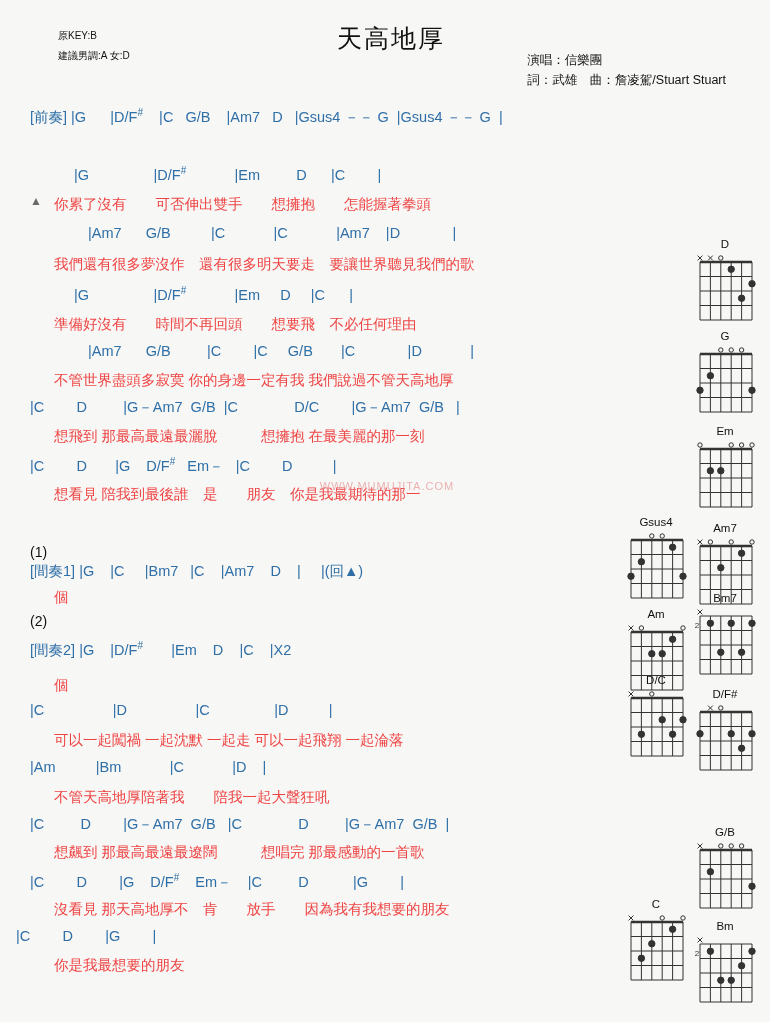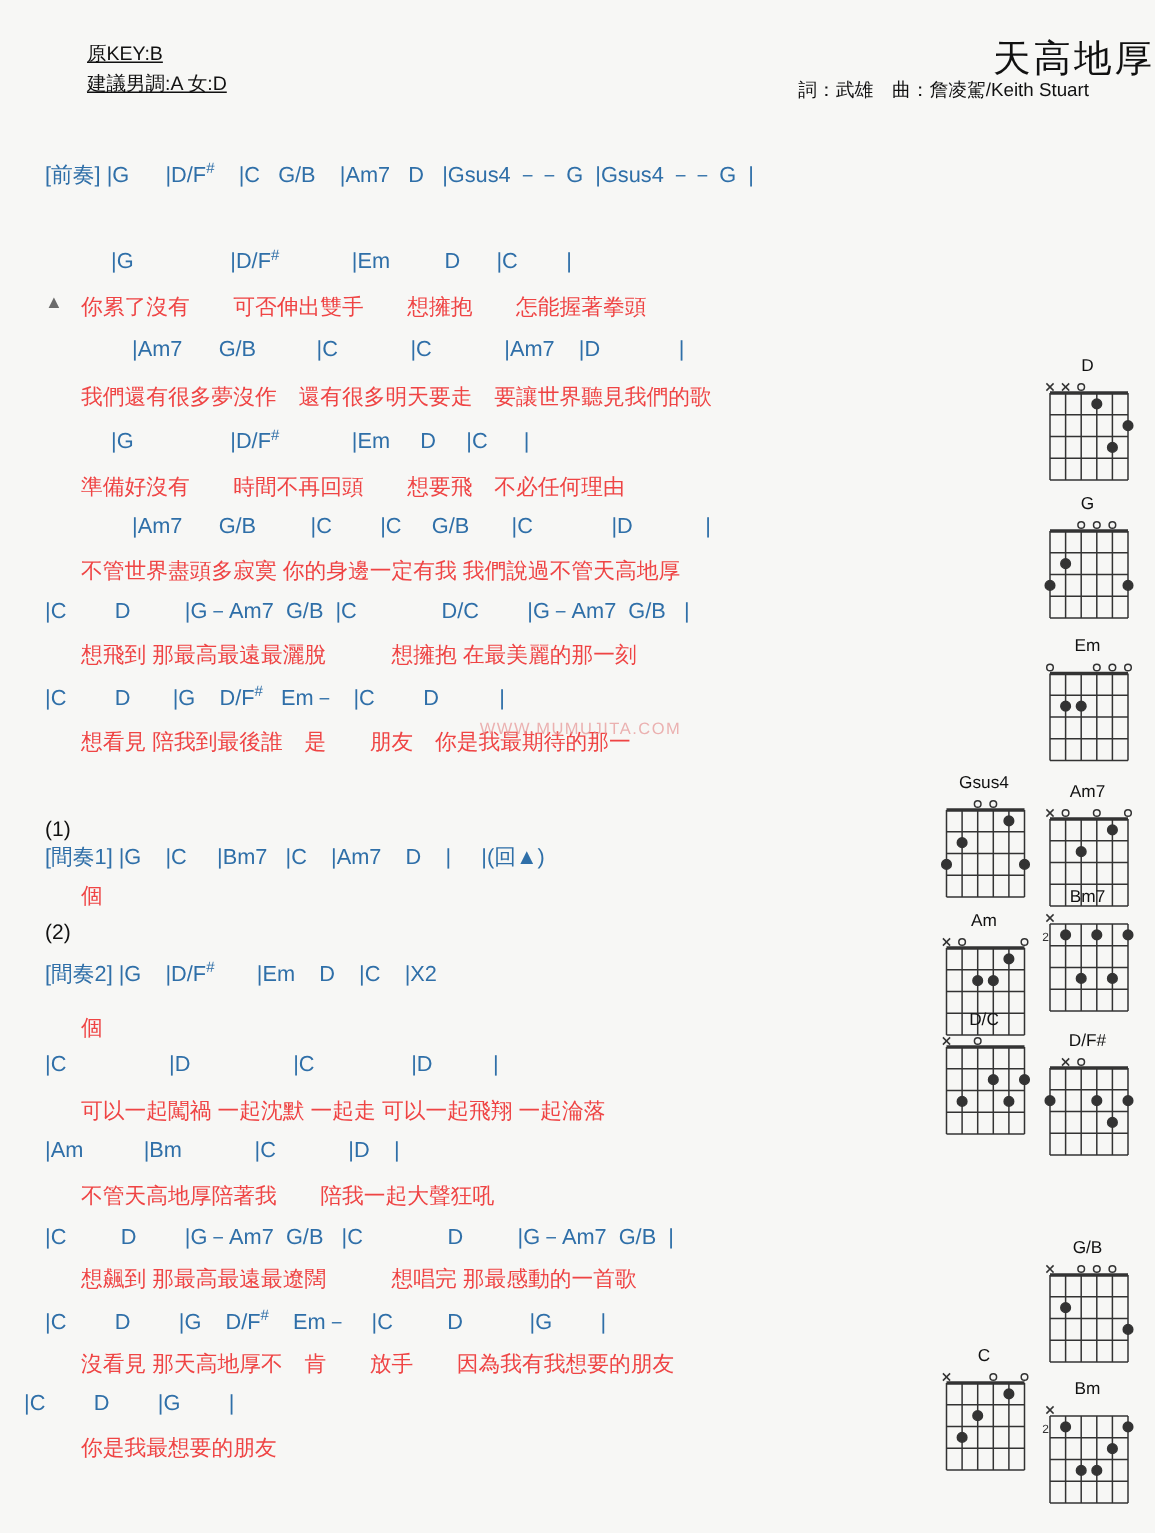--- a/index.html
+++ b/index.html
@@ -6,22 +6,22 @@
   body{
     width:770px;height:1022px;position:relative;
     background:#f7f7f5;
     font-family:"Liberation Sans","DejaVu Sans",sans-serif;
     color:#111;
     overflow:hidden;
   }
   .sheet{position:absolute;inset:0;}
 
   
-  .keyinfo{position:absolute;left:58px;top:26px;font-size:13px;line-height:20px;color:#111;text-decoration:underline;}
-  .title{position:absolute;left:12px;right:0;top:22px;text-align:right;font-size:25px;letter-spacing:2px;color:#111;}
+  .keyinfo{position:absolute;left:58px;top:26px;font-size:10px;line-height:20px;color:#111;}
+  .title{position:absolute;left:12px;right:0;top:22px;text-align:center;font-size:25px;letter-spacing:2px;color:#111;}
   .credits{position:absolute;right:44px;top:50px;text-align:left;font-size:12.5px;line-height:20px;color:#111;}
 
   
   .row{position:absolute;white-space:pre;font-size:14px;}
   .chordrow{color:#2f6fa8;font-size:14.5px;letter-spacing:0px;}
   .lyricrow{color:#ef4444;font-size:14.5px;}
   .sec{color:#111;}
   .sup{font-size:10px;vertical-align:super;}
 
   
@@ -46,21 +46,22 @@
 <div class="sheet">
 
   <div class="keyinfo">
     <div>原KEY:B</div>
     <div>建議男調:A 女:D</div>
   </div>
 
   <div class="title">天高地厚</div>
 
   <div class="credits">
-    <div>詞：武雄　曲：詹凌駕/Keith Stuart</div>
+    <div>演唱：信樂團</div>
+    <div>詞：武雄　曲：詹凌駕/Stuart Stuart</div>
   </div>
 
   <div id="bodyrows">
       <div class="row chordrow" style="left: 30px; top: 107px;">[前奏] |G      |D/F<span class="sup">#</span>    |C   G/B    |Am7   D   |Gsus4 －－ G  |Gsus4 －－ G  |</div>
       <div class="row chordrow" style="left: 74px; top: 165px;">|G                |D/F<span class="sup">#</span>            |Em         D      |C        |</div>
       <div class="row lyricrow" style="left: 54px; top: 195px;">你累了沒有　　可否伸出雙手　　想擁抱　　怎能握著拳頭</div>
       <div class="row chordrow" style="left: 88px; top: 225px;">|Am7      G/B          |C            |C            |Am7    |D             |</div>
       <div class="row lyricrow" style="left: 54px; top: 255px;">我們還有很多夢沒作　還有很多明天要走　要讓世界聽見我們的歌</div>
       <div class="row chordrow" style="left: 74px; top: 285px;">|G                |D/F<span class="sup">#</span>            |Em     D     |C      |</div>
       <div class="row lyricrow" style="left: 54px; top: 315px; text-align: center;">準備好沒有　　時間不再回頭　　想要飛　不必任何理由</div>

